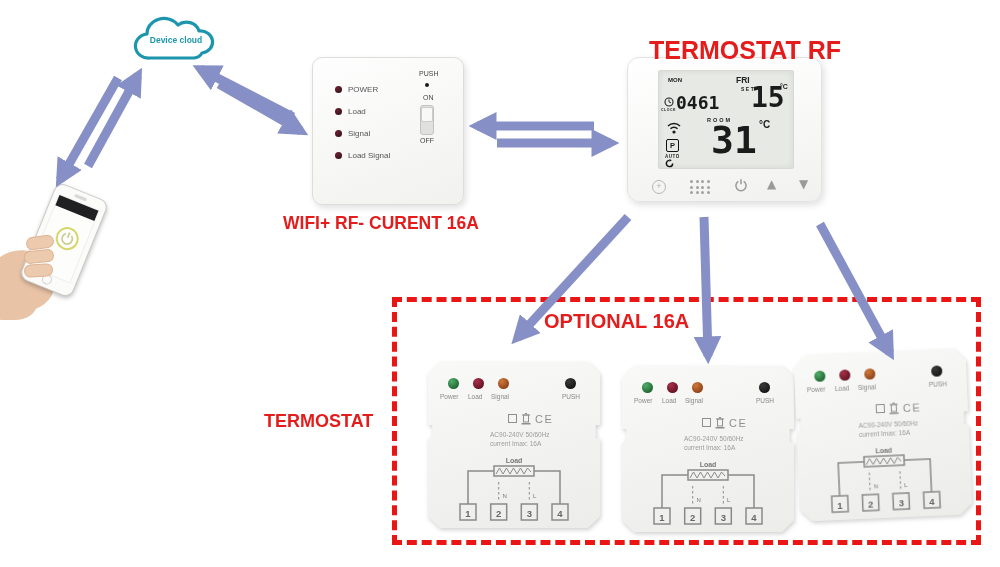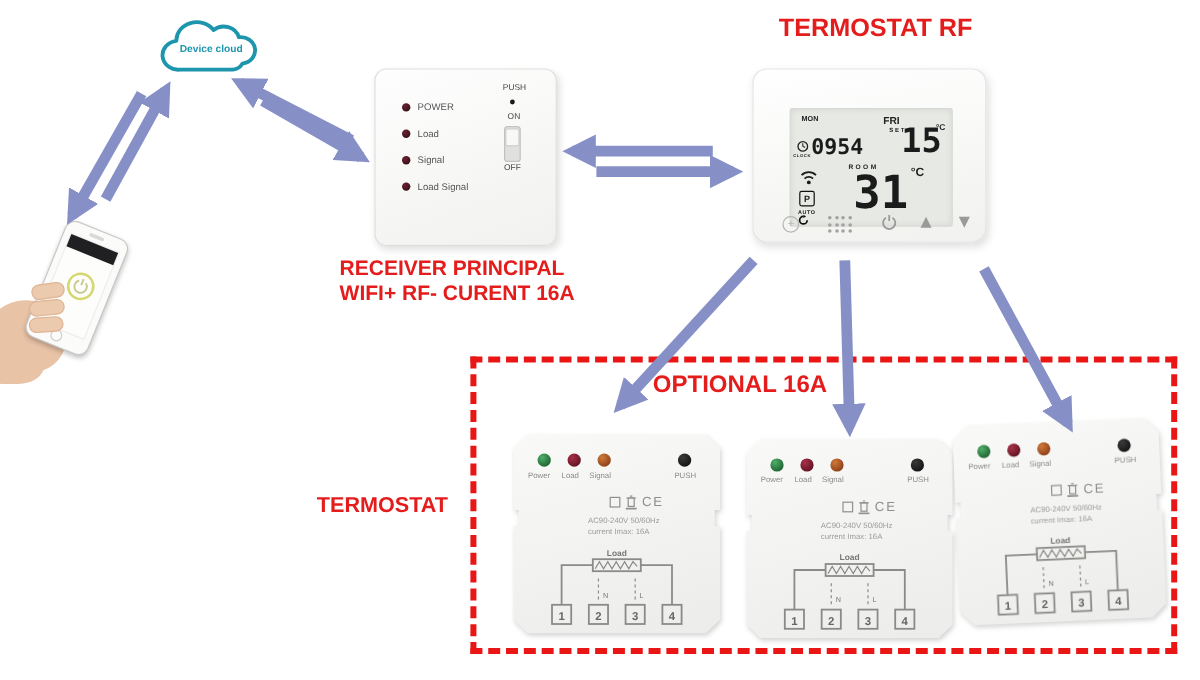--- a/index.html
+++ b/index.html
@@ -37,21 +37,21 @@
   .led-lab{font-size:8px;color:#555;}
   .rx-small{font-size:7px;color:#444;}
   #rx-switch{left:107px;top:47px;width:12px;height:28px;background:#e0e0de;border:1px solid #c2c2c0;border-radius:3px;}
   #rx-knob{left:0px;top:1px;width:10px;height:13px;background:#f8f8f6;border:1px solid #cccccb;border-radius:2px;}
 
   
   #tstat{left:627px;top:57px;width:193px;height:143px;z-index:3;
       background:linear-gradient(170deg,#ffffff,#f1f1ef);border:1px solid #e3e3e1;
       border-radius:12px;box-shadow:2px 3px 7px rgba(0,0,0,.13);}
   #lcd{left:30px;top:12px;width:134px;height:97px;background:#e6e9e4;border:1px solid #d6d9d4;
-      border-radius:2px;box-shadow:inset 0 0 6px rgba(0,0,0,.08);color:#1b1b1b;margin-top:20px;}
+      border-radius:2px;box-shadow:inset 0 0 6px rgba(0,0,0,.08);color:#1b1b1b;}
   .seg{font-family:"DejaVu Sans Mono",monospace;font-weight:bold;color:#1b1b1b;line-height:1;}
   .lcd-tiny{font-weight:bold;color:#222;}
   .tbtn{color:#9a9a98;}
   .dots{display:grid;grid-template-columns:repeat(4,3px);grid-gap:2.5px;}
   .dots i{width:3px;height:3px;border-radius:50%;background:#a2a2a0;}
   #pbox{width:11px;height:11px;border:1.5px solid #111;border-radius:2px;font-size:7.5px;
         font-weight:bold;text-align:center;line-height:11px;}
 
   
   .module-wrap{width:172px;height:166px;z-index:4;filter:drop-shadow(1px 2px 2px rgba(0,0,0,.18));}
@@ -75,24 +75,23 @@
   .wl{font-size:7px;font-weight:bold;fill:#777;}
   .wn{font-size:6px;fill:#777;}
   .wt{font-size:9.5px;font-weight:bold;fill:#666;text-anchor:middle;}
 </style>
 </head>
 <body>
 
 <div id="opt-box" class="abs"></div>
 
 <div class="abs redtxt" style="left:283px;top:213px;font-size:17.5px;z-index:5;">
-  <div>RECEIVER PRINCIPAL</div>
   <div>WIFI+ RF- CURENT 16A</div>
 </div>
-<div class="abs redtxt" style="left:649px;top:12px;font-size:21px;z-index:5;text-align:center;">TERMOSTAT RF</div>
+<div class="abs redtxt" style="left:649px;top:36px;font-size:25px;z-index:5;text-align:center;">TERMOSTAT RF</div>
 <div class="abs redtxt" style="left:544px;top:310px;font-size:20px;z-index:5;">OPTIONAL 16A</div>
 <div class="abs redtxt" style="left:264px;top:411px;font-size:18px;z-index:5;">TERMOSTAT</div>
 
 <div id="cloud" class="abs">
   <svg width="100" height="66" viewBox="0 0 100 66">
     <path d="M24,54 a13,12 0 0 1 -3,-24 a17,15 0 0 1 31,-9 a13,12 0 0 1 21,6 a12,11 0 0 1 3,22 a10,9 0 0 1 -8,5 z" fill="#ffffff" stroke="#1d96ad" stroke-width="3.2" stroke-linejoin="round"></path>
     <text x="50" y="39" text-anchor="middle" font-size="8.5" font-weight="bold" fill="#1d96ad">Device cloud</text>
   </svg>
 </div>
 
@@ -148,21 +147,21 @@
     <div class="abs lcd-tiny" style="left:9px;top:6px;font-size:6px;">MON</div>
     <div class="abs lcd-tiny" style="left:77px;top:4px;font-size:8.5px;">FRI</div>
     <div class="abs lcd-tiny" style="left:82px;top:15px;font-size:5px;letter-spacing:1.5px;">SET</div>
     <div class="abs seg" style="left:92px;top:13px;font-size:28px;">15</div>
     <div class="abs lcd-tiny" style="left:121px;top:12px;font-size:7px;">°C</div>
     <svg class="abs" style="left:5px;top:26px;" width="10" height="10" viewBox="0 0 10 10">
       <circle cx="5" cy="5" r="4" fill="none" stroke="#222" stroke-width="1.1"></circle>
       <path d="M5,5 L5,2.4 M5,5 L7,5.8" stroke="#222" stroke-width="0.9" fill="none"></path>
     </svg>
     <div class="abs lcd-tiny" style="left:2px;top:37px;font-size:3.5px;letter-spacing:.5px;">CLOCK</div>
-    <div class="abs seg" style="left:17px;top:23px;font-size:18px;">0954</div>
+    <div class="abs seg" style="left:17px;top:23px;font-size:18px;">0461</div>
     <div class="abs lcd-tiny" style="left:48px;top:46px;font-size:5.5px;letter-spacing:2px;">ROOM</div>
     <div class="abs seg" style="left:52px;top:50px;font-size:38px;">31</div>
     <div class="abs lcd-tiny" style="left:100px;top:48px;font-size:10px;">°C</div>
     <svg class="abs" style="left:7px;top:50px;" width="16" height="13" viewBox="0 0 16 13">
       <path d="M2,5 A8.5,8.5 0 0,1 14,5" fill="none" stroke="#1b1b1b" stroke-width="1.5"></path>
       <path d="M4.5,7.8 A5,5 0 0,1 11.5,7.8" fill="none" stroke="#1b1b1b" stroke-width="1.5"></path>
       <circle cx="8" cy="11" r="1.6" fill="#1b1b1b"></circle>
     </svg>
     <div id="pbox" class="abs" style="left:7px;top:68px;">P</div>
     <div class="abs lcd-tiny" style="left:6px;top:83px;font-size:4.5px;letter-spacing:.5px;">AUTO</div>

